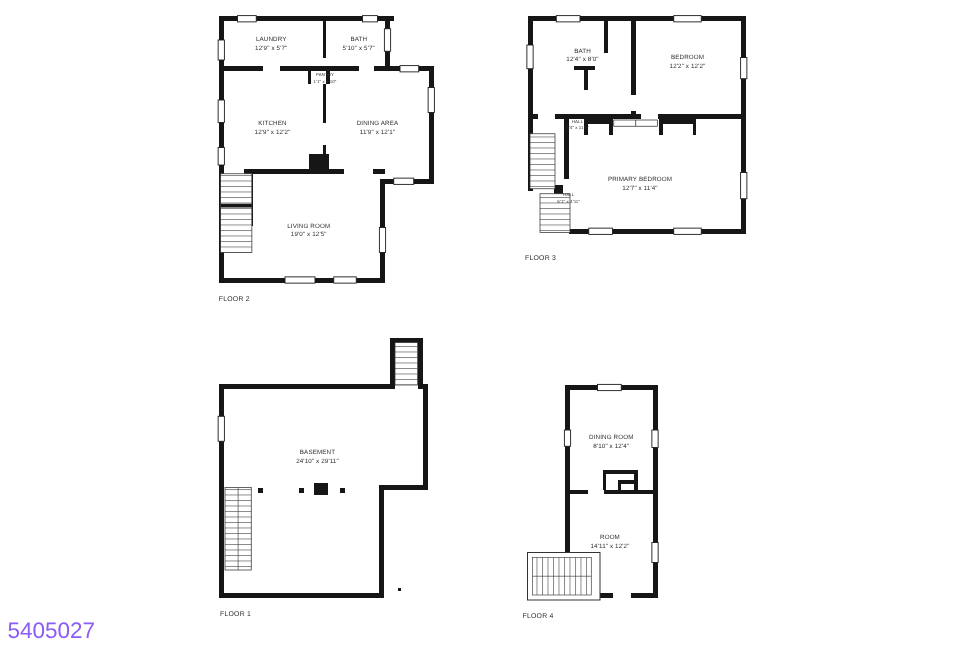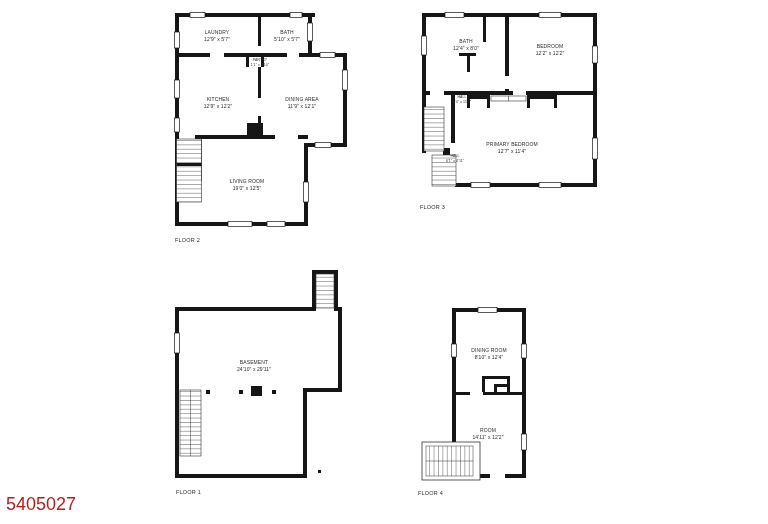--- a/index.html
+++ b/index.html
@@ -8,21 +8,21 @@
     font-family:"Liberation Sans",sans-serif;overflow:hidden;
   }
   .floor{position:absolute;}
   .plan{position:absolute;left:0;top:0;width:100%;height:100%;}
   .rlabel{
     position:absolute;transform:translateX(-50%);text-align:center;
     font-size:5px;line-height:1.35;color:#2e2e2e;white-space:nowrap;letter-spacing:.1px;
   }
   .rlabel.tiny{font-size:3.5px;line-height:1.3;}
   .caption{position:absolute;font-size:5.5px;color:#2e2e2e;letter-spacing:.2px;}
-  .listing-id{position:absolute;left:6px;top:494px;font-size:18px;color:#b91c1c;}
+  .listing-id{position:absolute;left:6px;top:494px;font-size:18px;color:#8b5cf6;}
   .walls{fill:#161616;}
 </style>
 </head>
 <body>
 
 <div class="canvas">
 
   <svg width="0" height="0" style="position:absolute" aria-hidden="true">
     <defs>
       <pattern id="treadsH" width="6" height="4.4" patternUnits="userSpaceOnUse">

